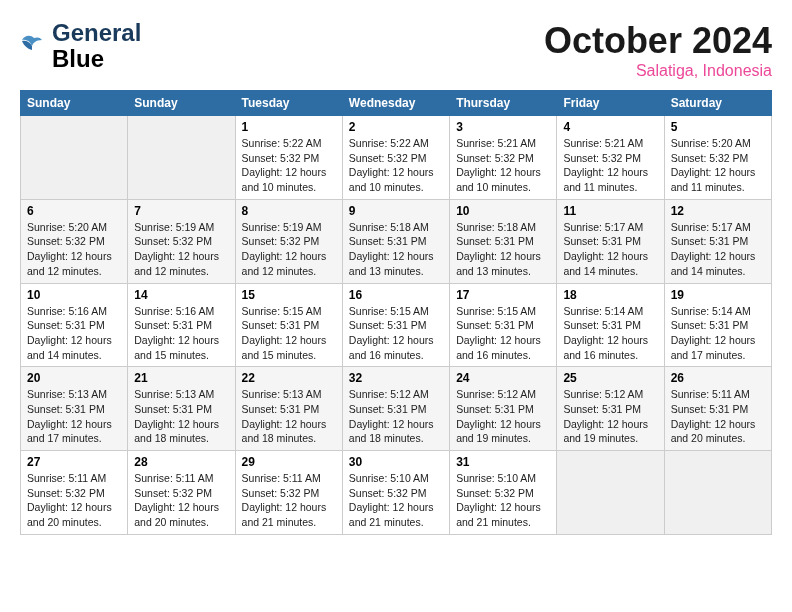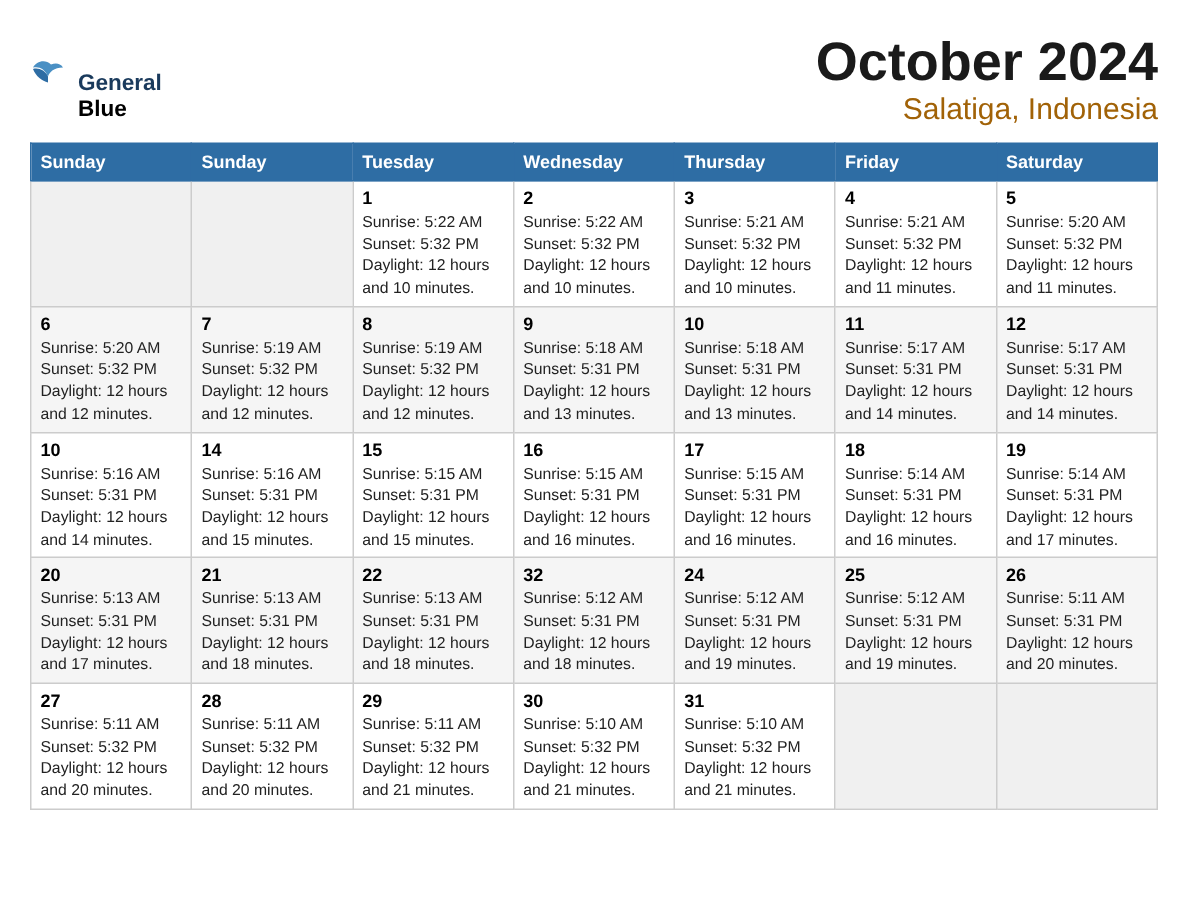--- a/index.html
+++ b/index.html
@@ -15,45 +15,44 @@
       justify-content: space-between;
       align-items: flex-start;
       margin-bottom: 10px;
     }
     .logo {
       display: flex;
       align-items: center;
       gap: 4px;
     }
     .logo-text {
-      font-size: 15px;
+      font-size: 24px;
       font-weight: bold;
       color: #1a3a5c;
       line-height: 1.1;
-      margin-top: 28px;
     }
     .logo-text span {
       color: #000000;
     }
     .logo-bird {
       width: 28px;
       height: 28px;
     }
     .title-block {
       text-align: right;
     }
     .month-title {
       font-size: 36px;
       font-weight: bold;
       color: #1a1a1a;
       margin-left: 30px;
     }
     .location {
-      font-size: 20px;
-      color: #a16207;
+      font-size: 16px;
+      color: #ec4899;
     }
     table {
       width: 100%;
       border-collapse: collapse;
       font-size: 11px;
     }
     thead tr th {
       background-color: #2e6da4;
       color: #fff;
       text-align: left;

